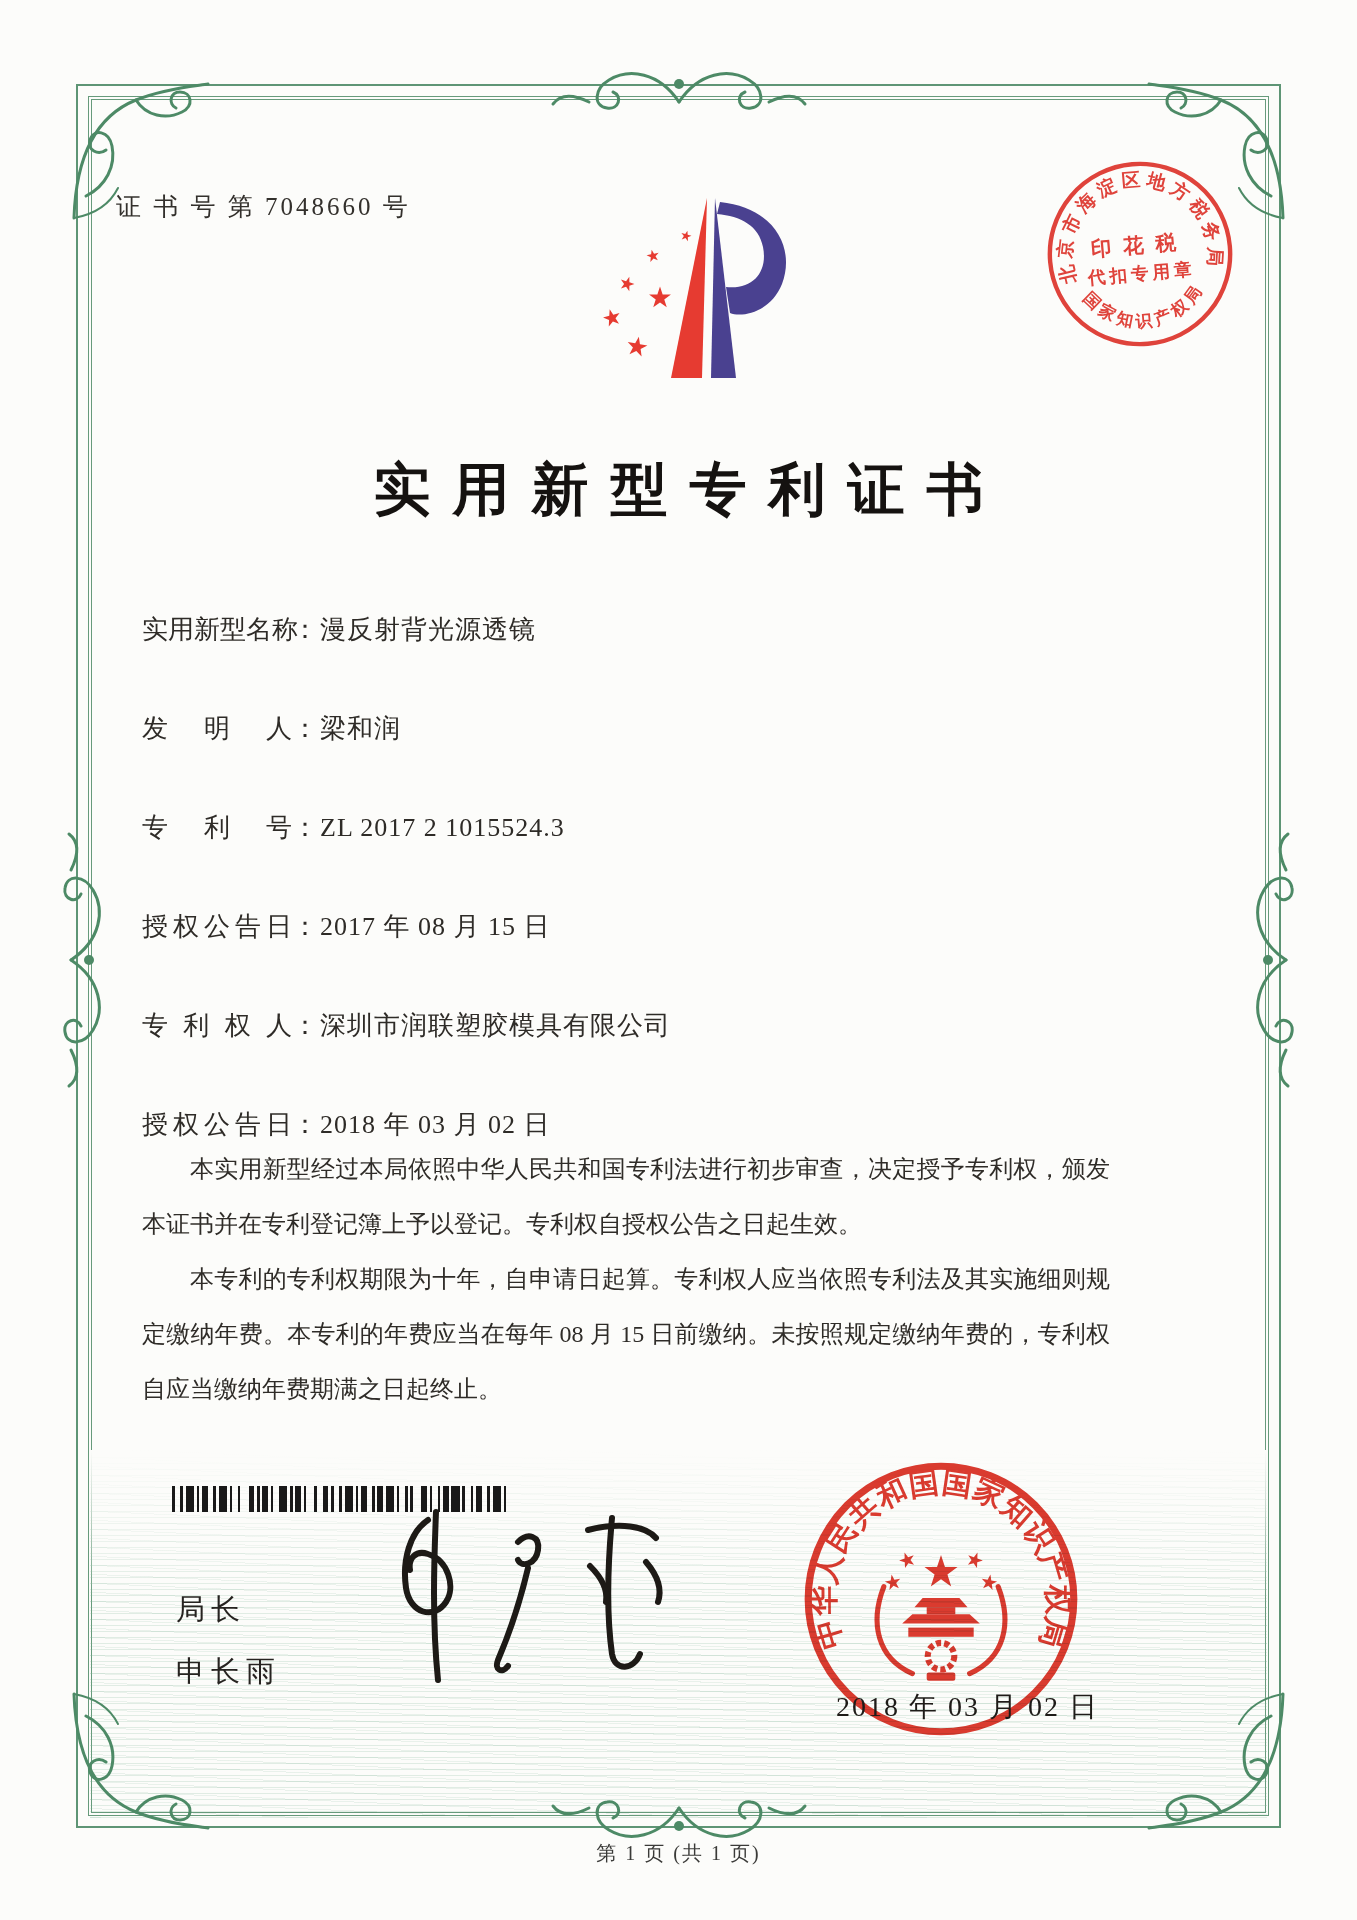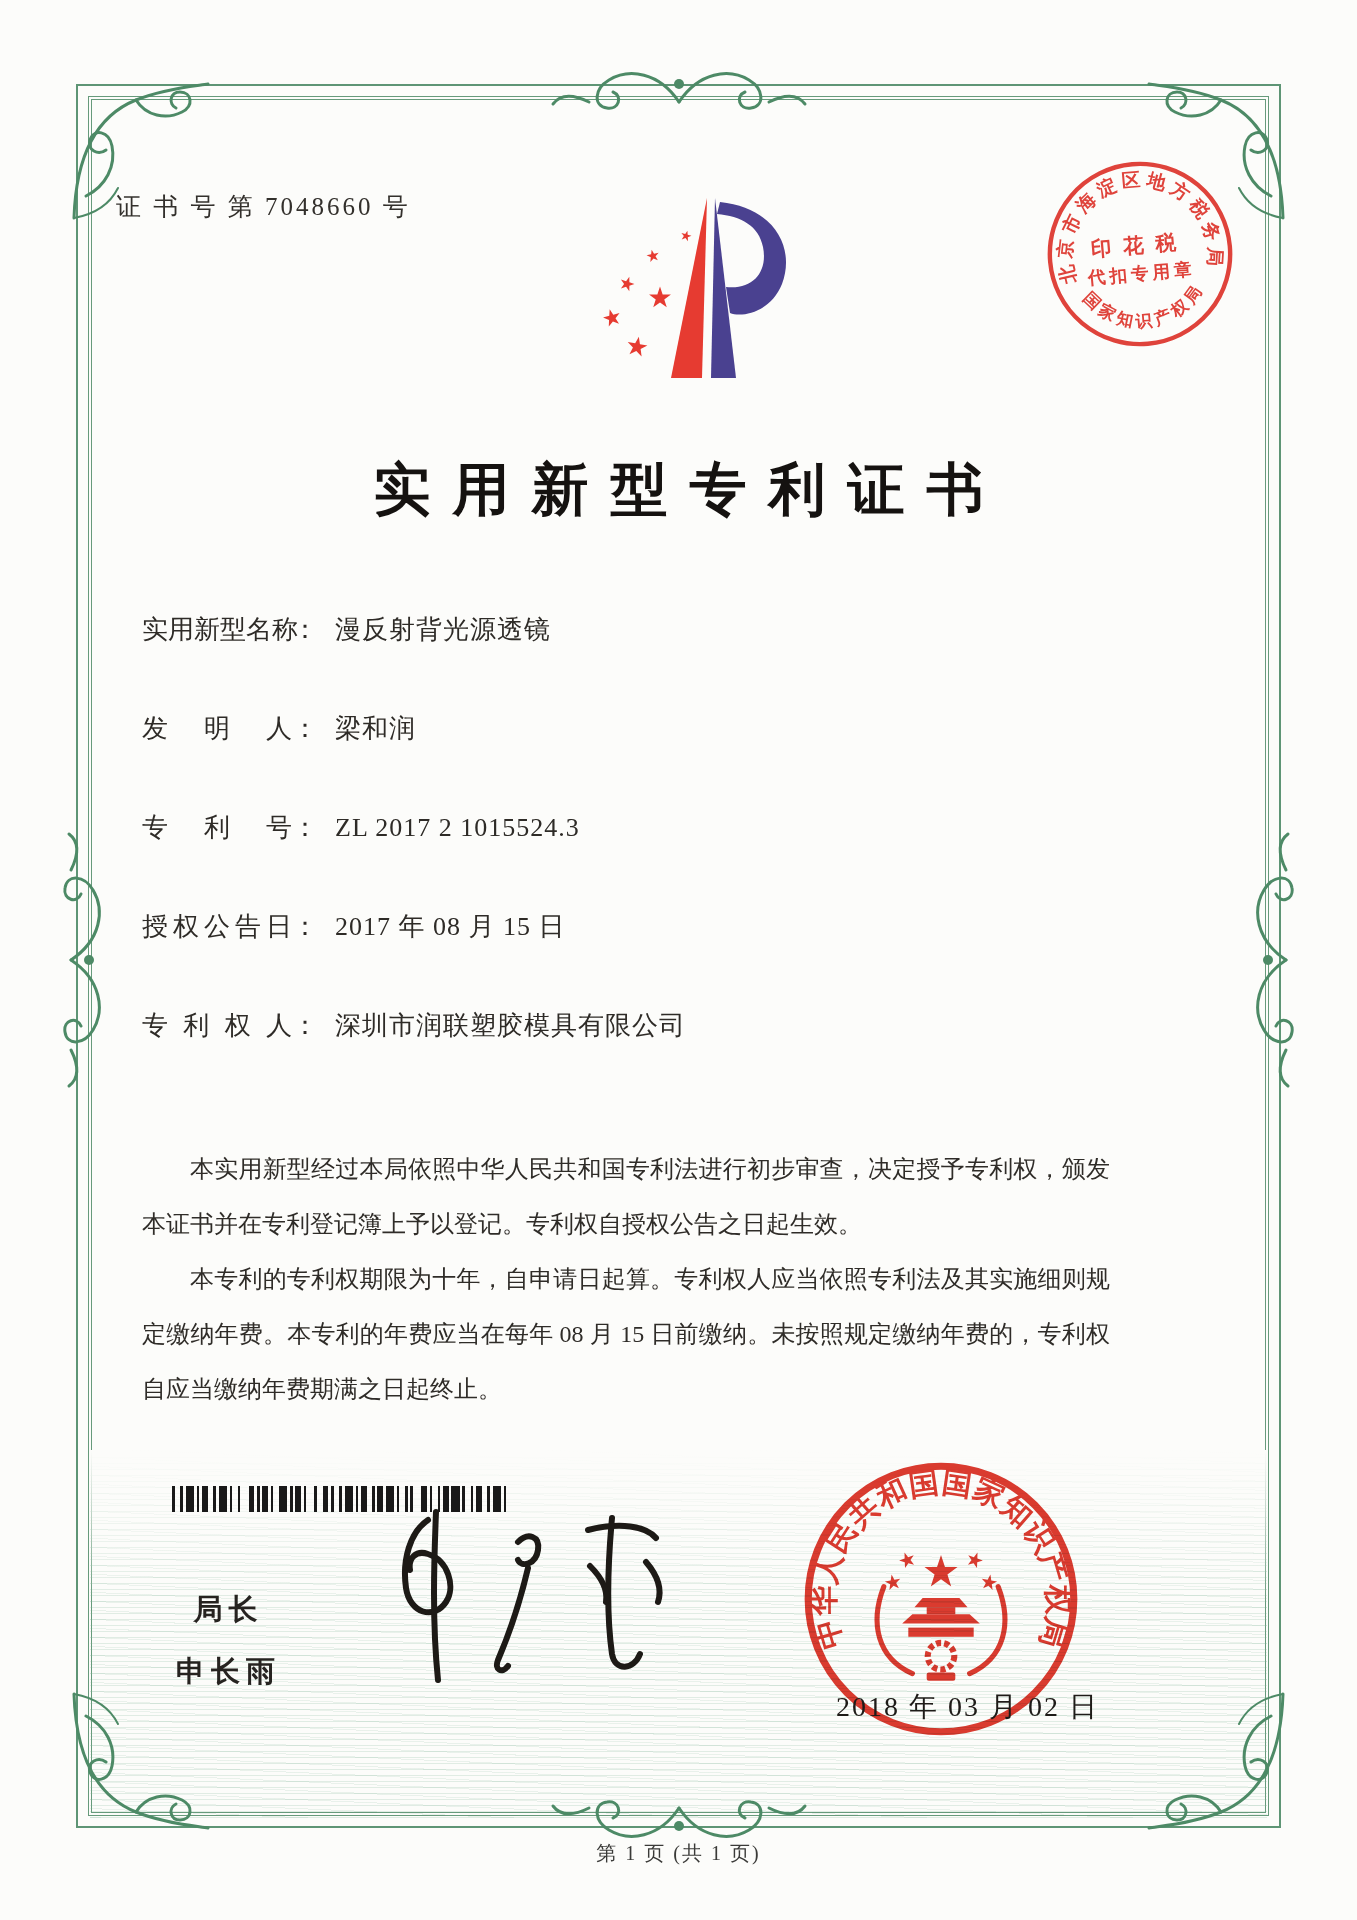--- a/index.html
+++ b/index.html
@@ -36,30 +36,30 @@
   .wave-band::after{content:"";position:absolute;inset:0;
     background:linear-gradient(to bottom, #fcfcfa 0, rgba(252,252,250,0) 150px);}
   
   .cert-no{position:absolute;left:116px;top:190px;font-size:25px;letter-spacing:3px;color:#33302c;z-index:2;}
   .title{position:absolute;left:0;right:0;top:452px;text-align:center;font-size:57px;font-weight:700;
          letter-spacing:22px;text-indent:22px;color:var(--title);z-index:2;}
   .fields{position:absolute;left:142px;top:612px;z-index:2;}
   .field-row{font-size:26px;color:#2e2b27;margin-bottom:64px;white-space:nowrap;}
   .f-label{display:inline-block;width:150px;text-align:justify;text-align-last:justify;}
   .f-colon{display:inline-block;margin:0 2px 0 0;}
-  .f-value{letter-spacing:1px;margin-left:15px;}
+  .f-value{letter-spacing:1px;}
   .paragraphs{position:absolute;left:142px;top:1142px;width:968px;font-size:24px;line-height:55px;
               text-align:justify;color:var(--text);z-index:2;}
   .paragraphs p{text-indent:2em;}
   
   .barcode{position:absolute;left:172px;top:1486px;width:338px;height:26px;display:flex;z-index:2;}
   .barcode span{display:block;height:100%;}
   .barcode .bar{background:#191919;}
   
-  .director{position:absolute;left:176px;top:1590px;z-index:2;font-weight:700;color:#262320;font-size:29px;text-align:center;}
+  .director{position:absolute;left:176px;top:1590px;z-index:2;font-weight:400;color:#262320;font-size:29px;}
   .director div{margin-bottom:22px;letter-spacing:6px;}
   .signature{position:absolute;left:350px;top:1502px;z-index:3;}
   
   .tax-stamp{position:absolute;left:1042px;top:156px;z-index:2;mix-blend-mode:multiply;transform:rotate(-5deg);}
   .main-seal{position:absolute;left:798px;top:1456px;z-index:3;mix-blend-mode:multiply;}
   .seal-date{position:absolute;left:836px;top:1688px;font-size:28px;letter-spacing:2px;color:#1e1b18;z-index:4;}
   .footer{position:absolute;left:0;right:0;top:1840px;text-align:center;font-size:20px;letter-spacing:2px;
           color:#3a3a38;z-index:2;}
   svg text{font-family:"Liberation Serif","DejaVu Serif",serif;}
 </style>
@@ -160,20 +160,23 @@
     </div>
     <div class="field-row">
       <span class="f-label">专利号</span><span class="f-colon">：</span><span class="f-value">ZL 2017 2 1015524.3</span>
     </div>
     <div class="field-row">
       <span class="f-label">授权公告日</span><span class="f-colon">：</span><span class="f-value">2017 年 08 月 15 日</span>
     </div>
     <div class="field-row">
       <span class="f-label">专利权人</span><span class="f-colon">：</span><span class="f-value">深圳市润联塑胶模具有限公司</span>
     </div>
+    <div class="field-row">
+      <span class="f-label">授权公告日</span><span class="f-colon">：</span><span class="f-value">2018 年 03 月 02 日</span>
+    </div>
   </div>
 
   <div class="paragraphs">
     <p>本实用新型经过本局依照中华人民共和国专利法进行初步审查，决定授予专利权，颁发本证书并在专利登记簿上予以登记。专利权自授权公告之日起生效。</p>
     <p>本专利的专利权期限为十年，自申请日起算。专利权人应当依照专利法及其实施细则规定缴纳年费。本专利的年费应当在每年 08 月 15 日前缴纳。未按照规定缴纳年费的，专利权自应当缴纳年费期满之日起终止。</p>
   </div>
 
   <div class="barcode">
       <span class="bar" style="width: 0.813008%;"></span>
       <span class="gap" style="width: 1.62602%;"></span>

